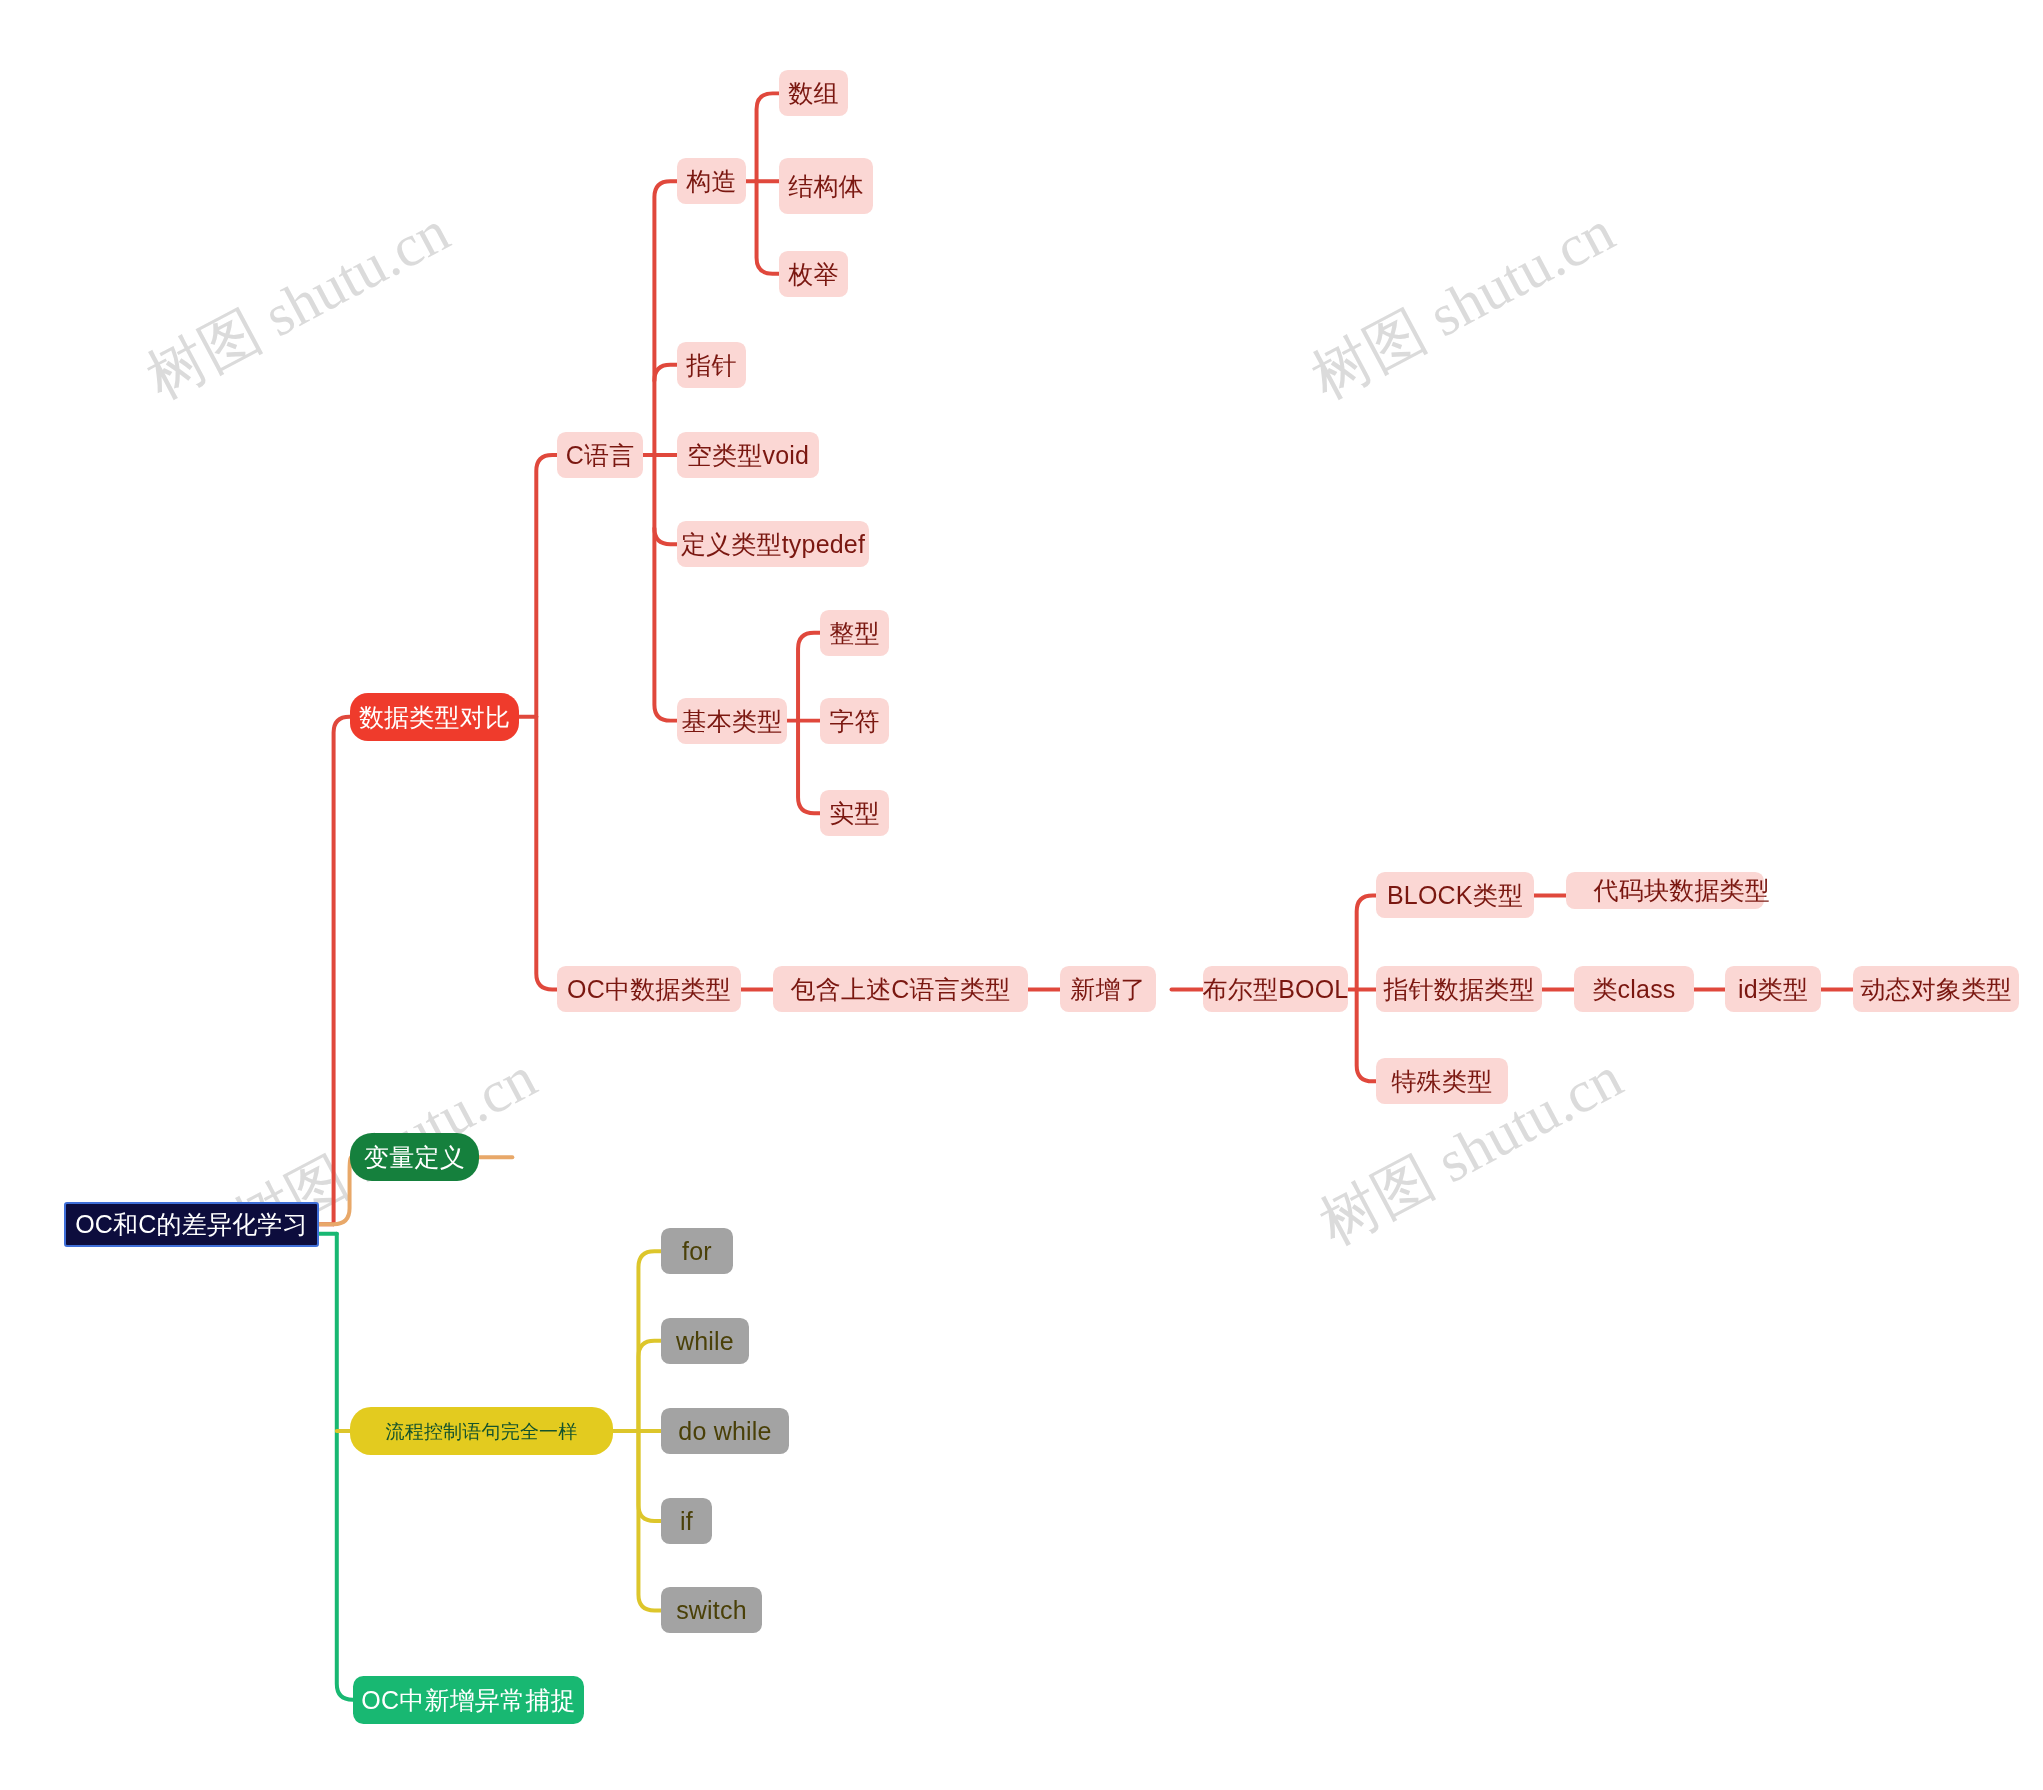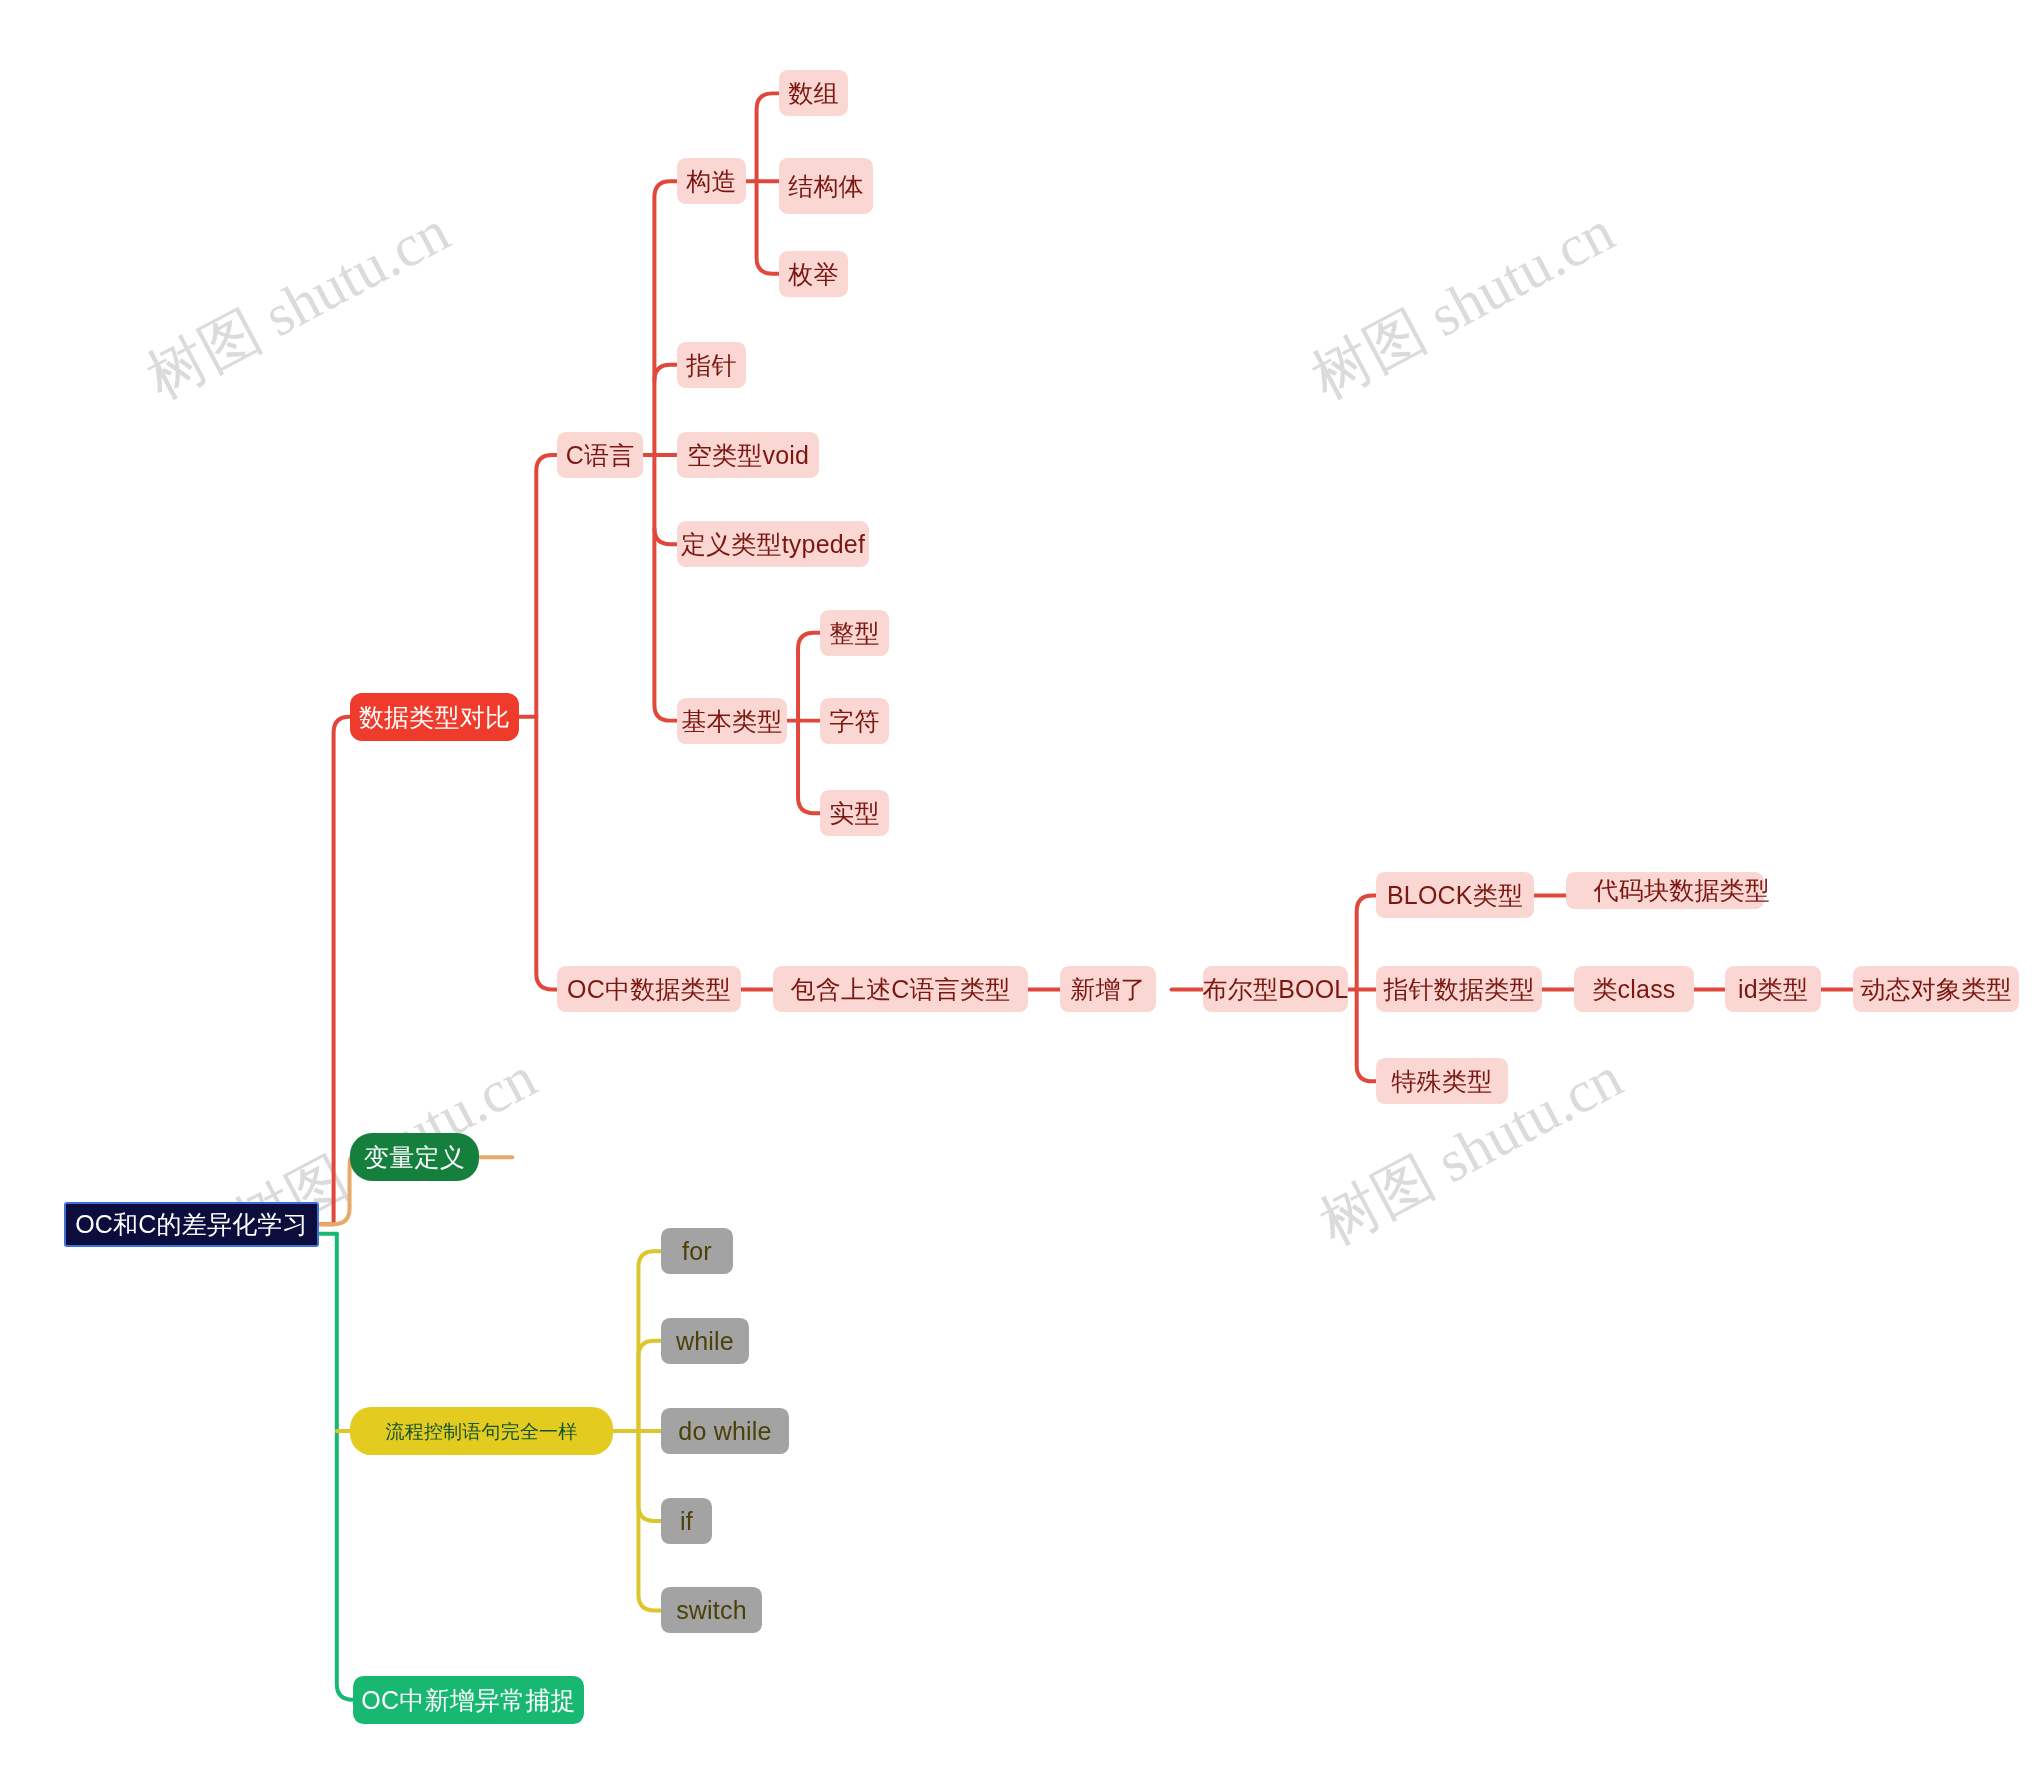--- a/index.html
+++ b/index.html
@@ -66,21 +66,21 @@
     border-radius: 3px;
     font-size: 25px;
     padding: 0 14.4px;
   }
 
   .n-lv1-red {
     background: #ef3b2c;
     color: #ffffff;
     font-size: 25px;
     padding: 0 16px;
-    border-radius: 12px;
+    border-radius: 18px;
   }
   .n-lv1-orange {
     background: #15803d;
     color: #ffffff;
     font-size: 25px;
     padding: 0 16px;
     border-radius: 22px;
   }
   .n-lv1-yellow {
     background: #e3cb1f;

